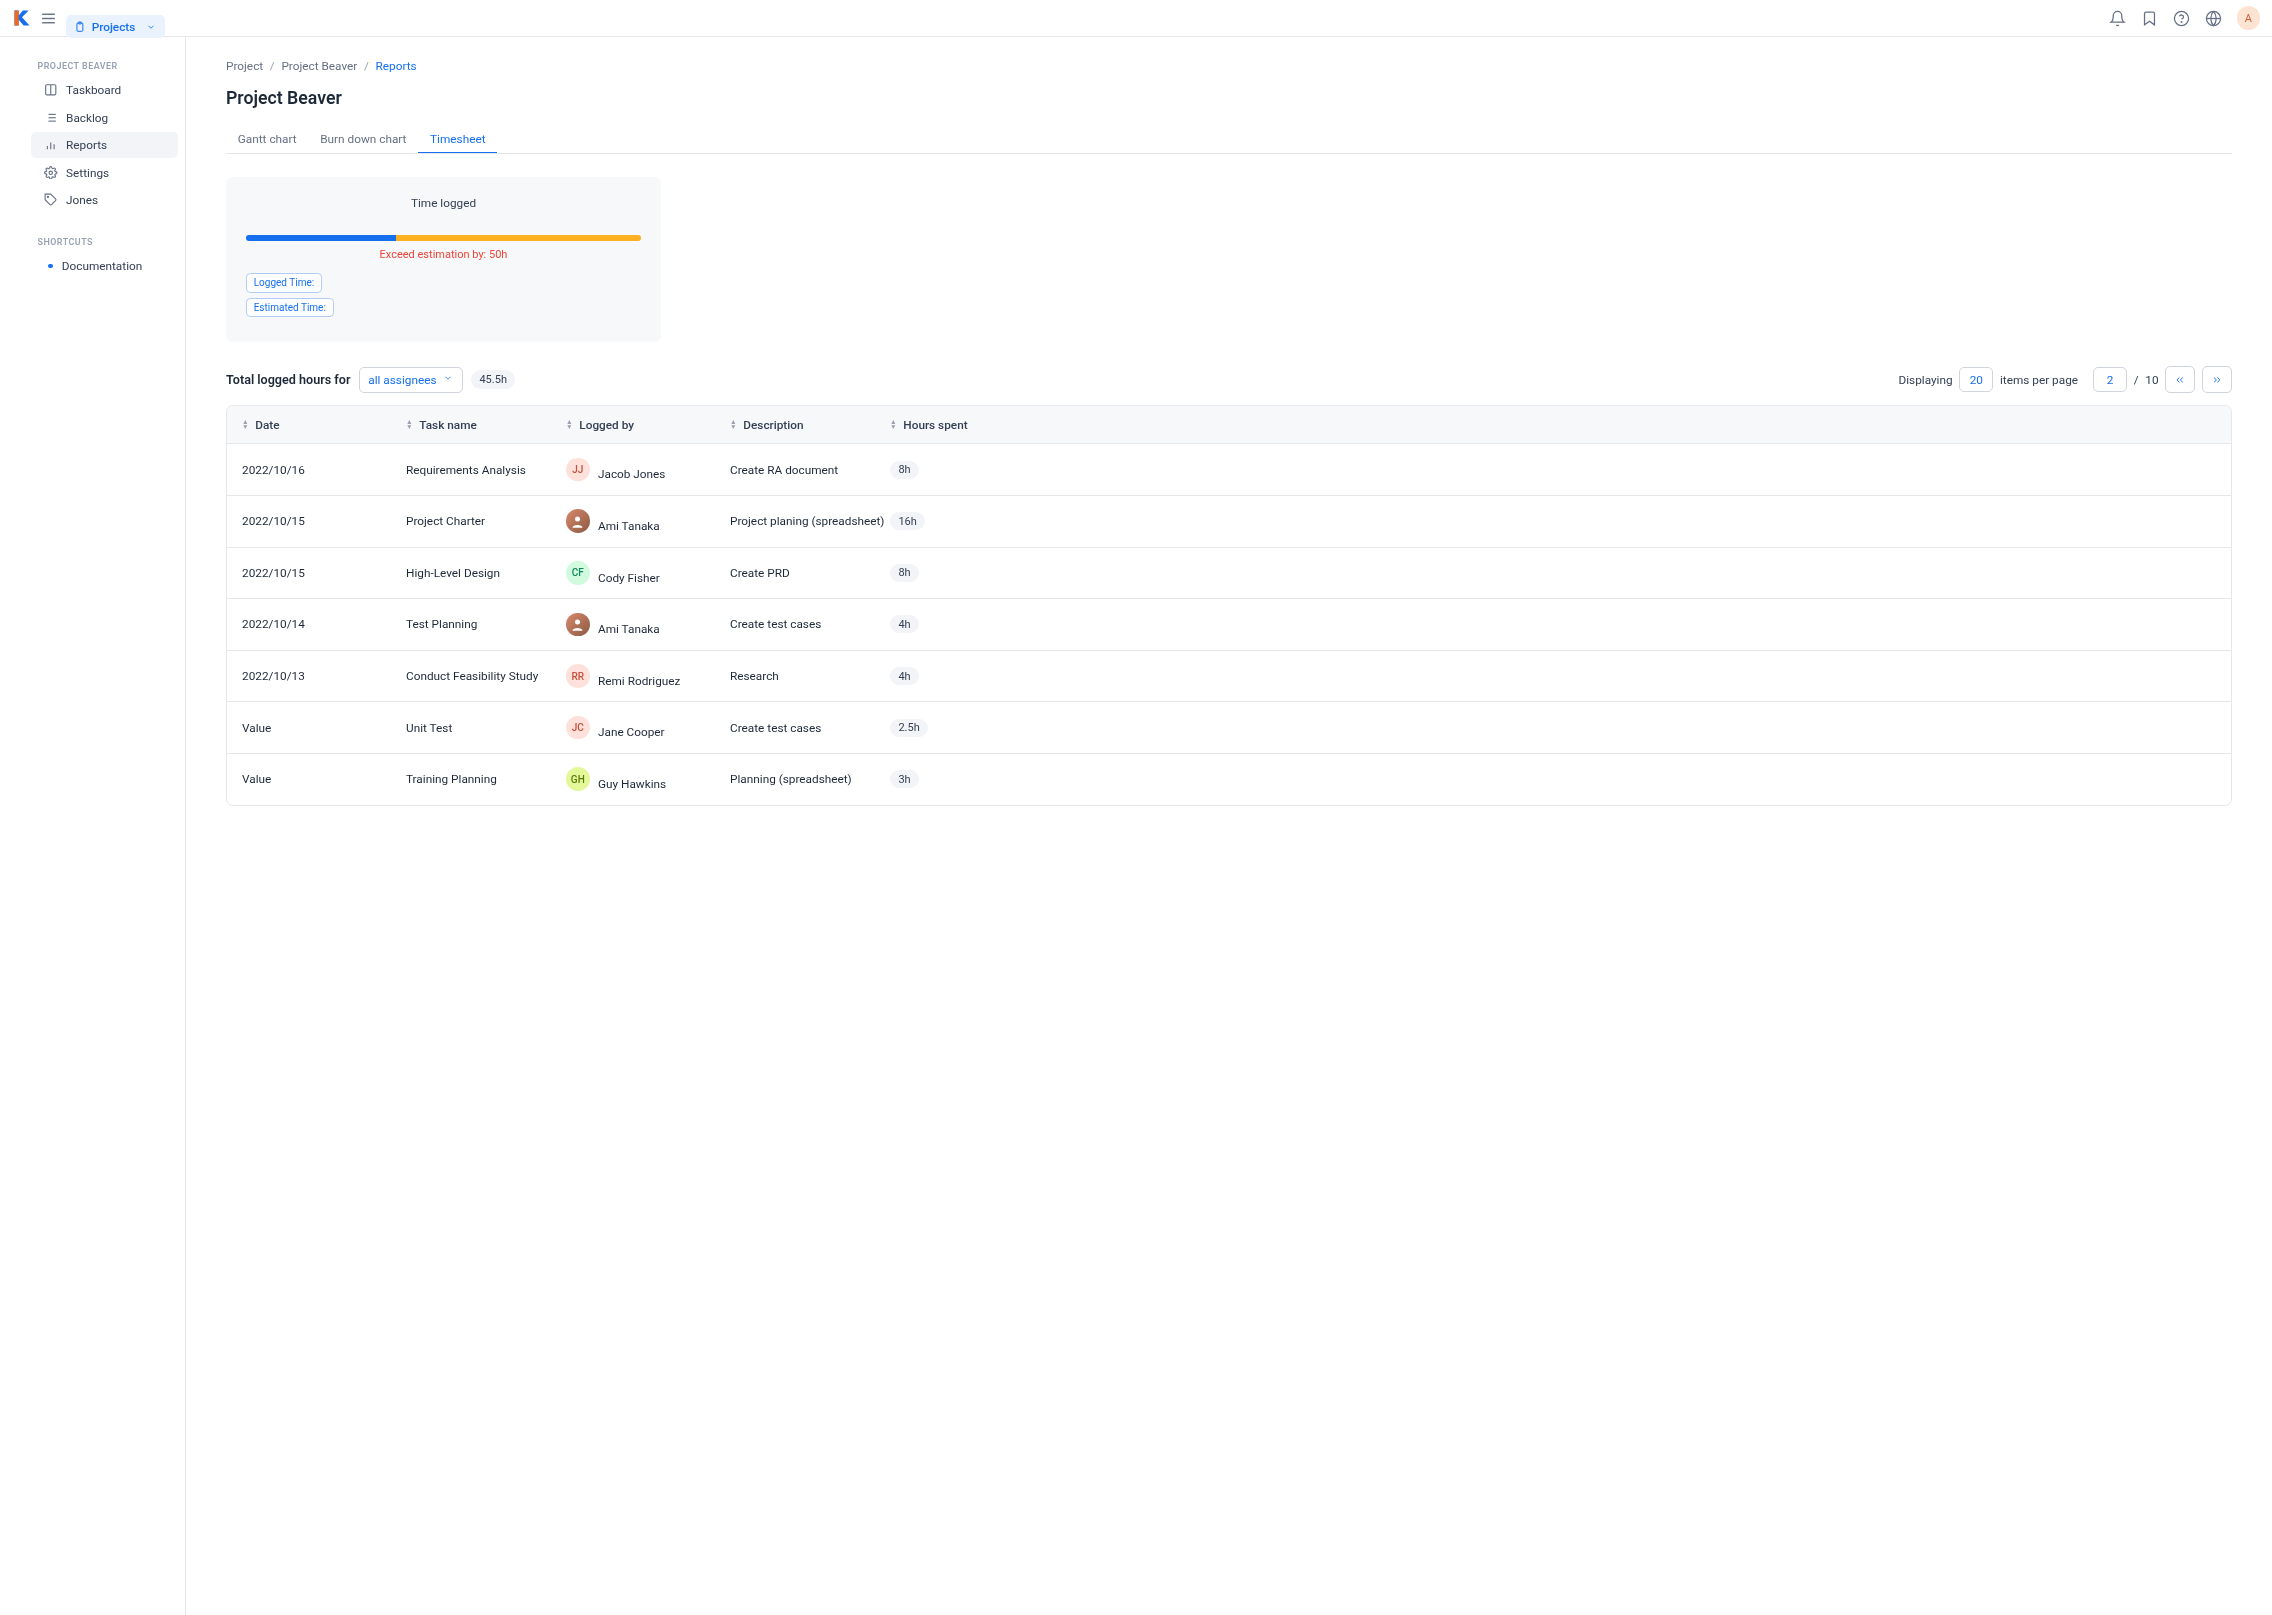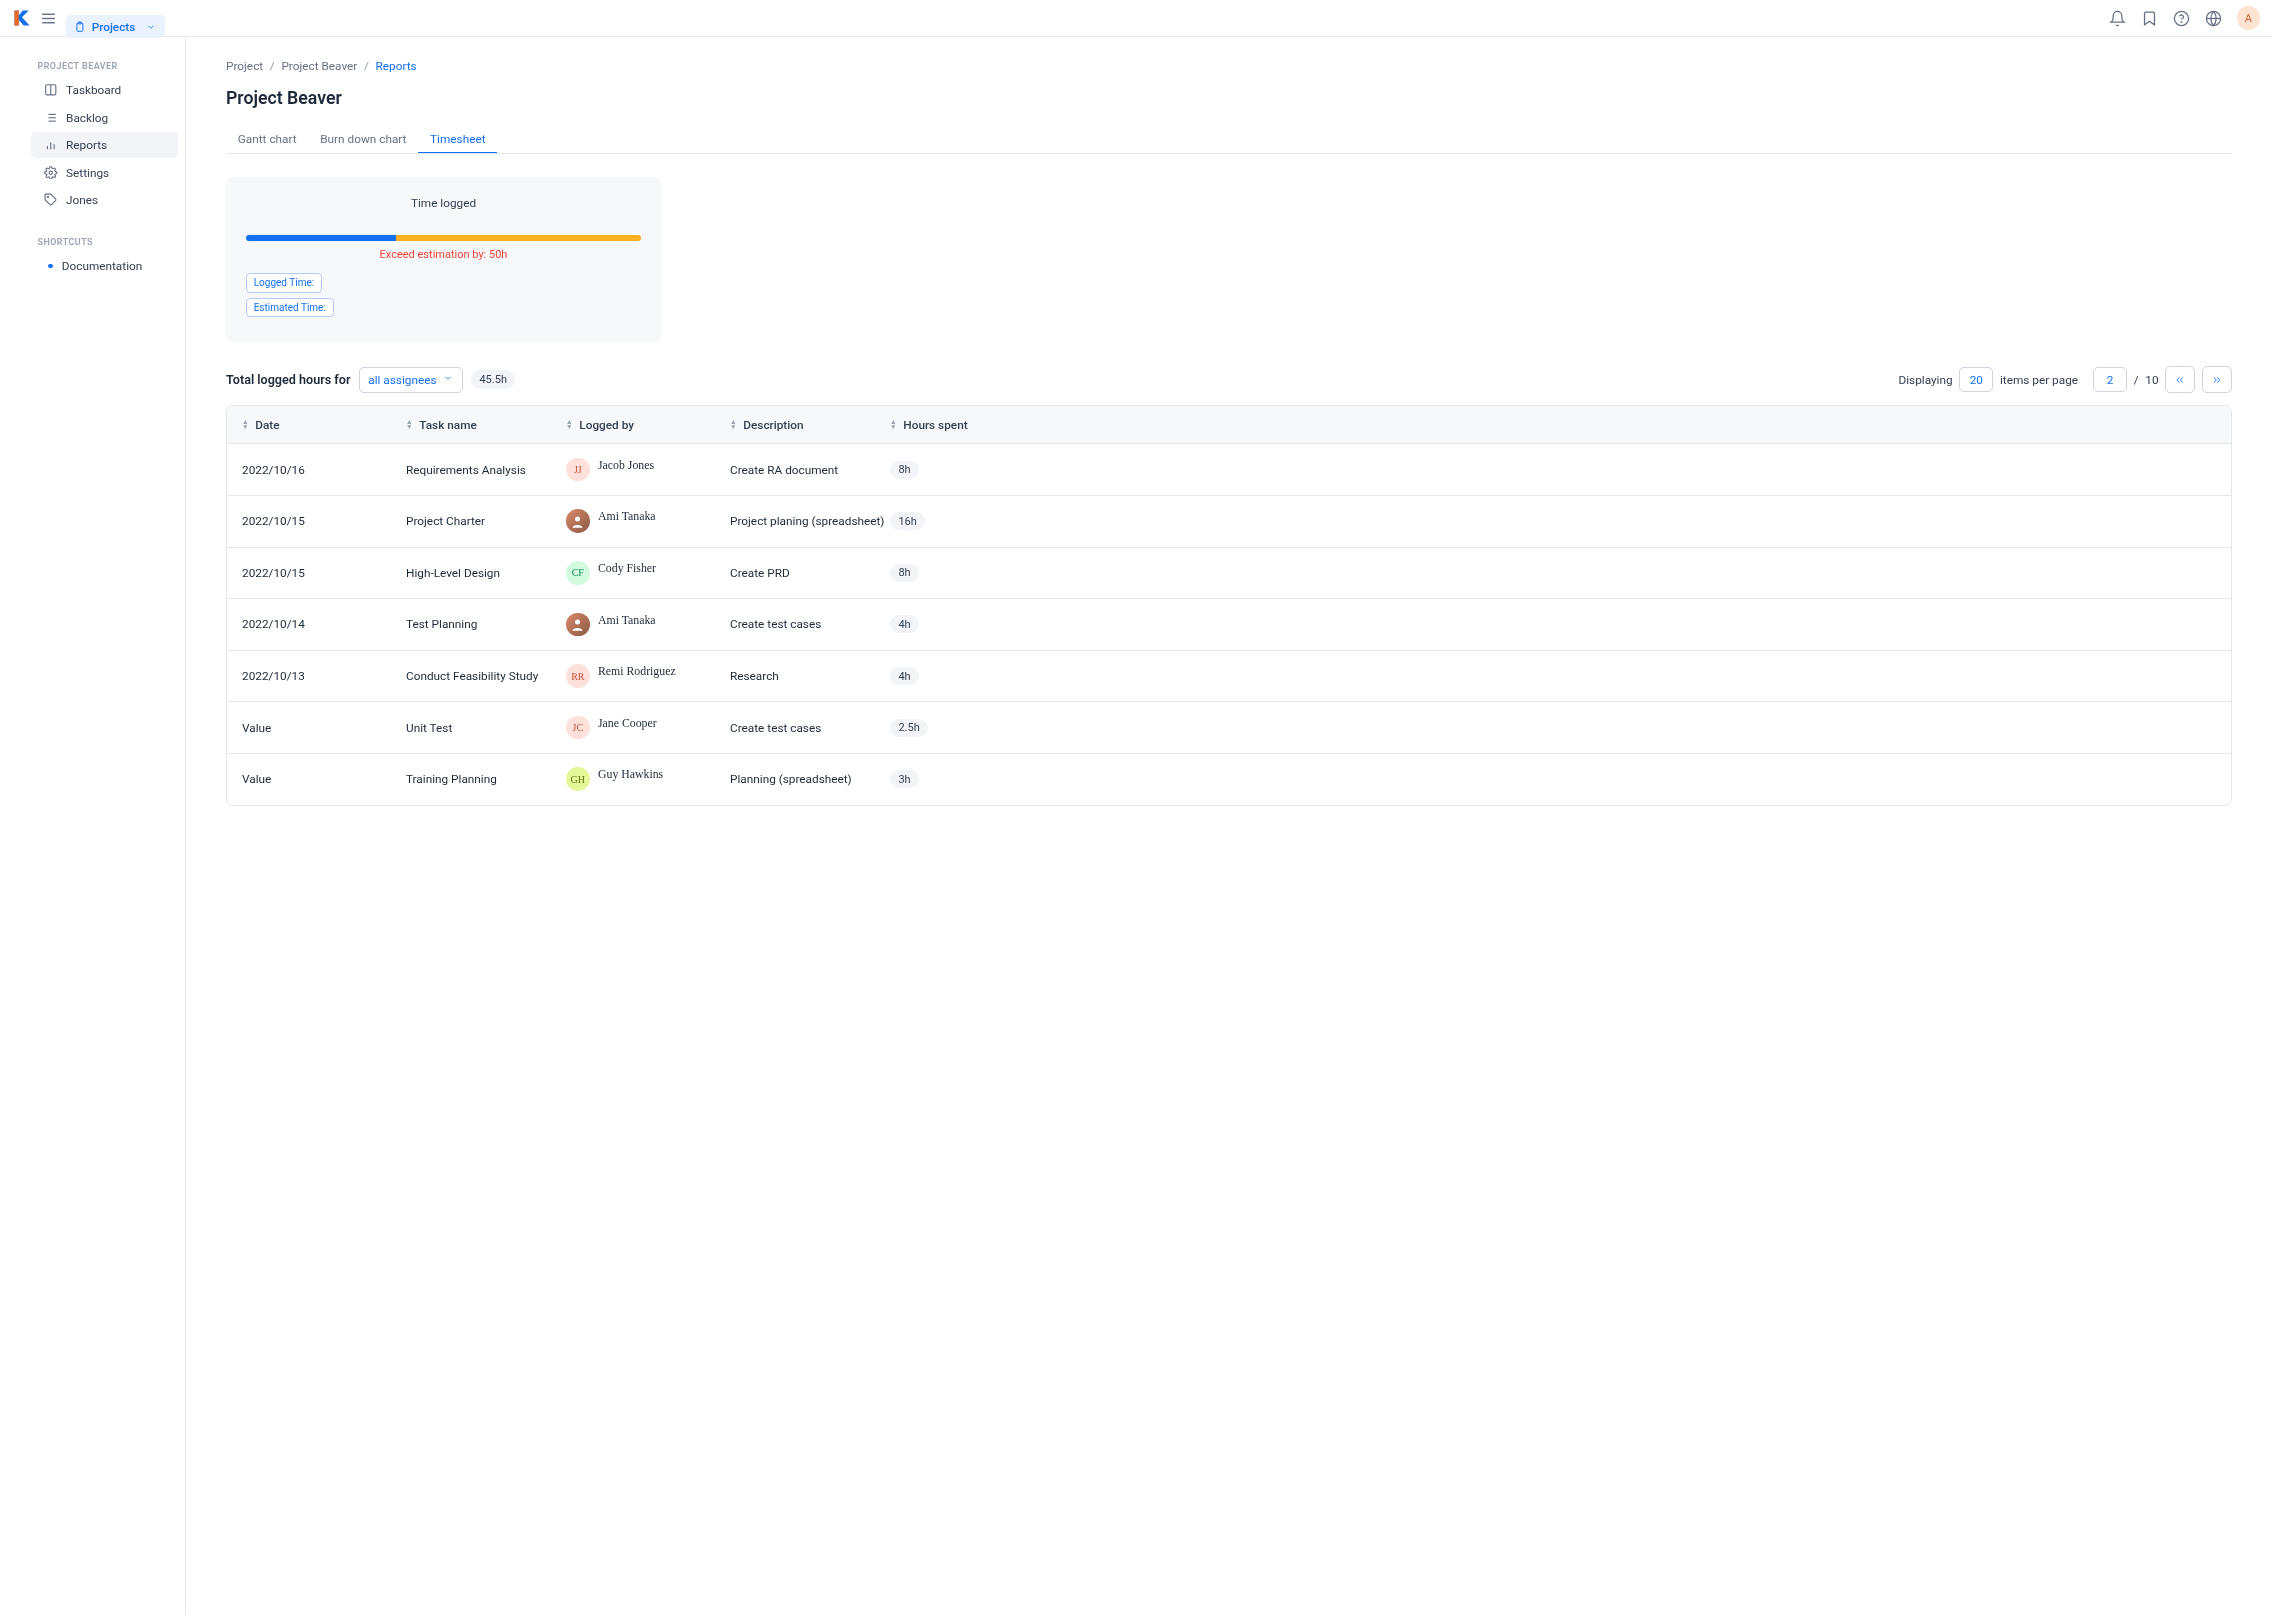--- a/index.html
+++ b/index.html
@@ -54,21 +54,21 @@
 .table-head { background: #f6f8fa; display: flex; padding: 11.8px 15px; }
 .th { display: flex; align-items: center; gap: 6.7px; color: #344054; font-weight: 500; font-size: 11.8px; }
 .sort-icon { color: #98a2b3; display:flex; flex-direction:column; line-height:4.2px; font-size:6.7px; }
 .col-date { width: 164px; }
 .col-task { width: 160px; }
 .col-logged { width: 164px; }
 .col-desc { width: 160px; }
 .col-hours { flex: 1; }
 .table-body .row { display: flex; padding: 13.5px 15px; border-top: 0.8px solid #e5e7eb; align-items: center; }
 .td { font-size: 11.8px; color: #1d2939; }
-.logged-cell { display: flex; align-items: flex-start; gap: 8.4px; font-family: Liberation Serif, serif; }
+.logged-cell { display: flex; align-items: flex-end; gap: 8.4px; }
 .av { width: 23.6px; height: 23.6px; border-radius: 50%; display: flex; align-items: center; justify-content: center; font-size: 10px; font-weight: 500; }
 .av-photo { background: linear-gradient(135deg,#d9896b,#8b5a44); color:#fff; }
 .hours-pill { background: #f2f4f7; border-radius: 10px; padding: 2.5px 8.4px; font-size: 11px; color: #344054; display: inline-block; }
 </style>
 </head>
 <body>
 
 <div class="top-bar">
   <div class="top-left">
     <div class="logo">

